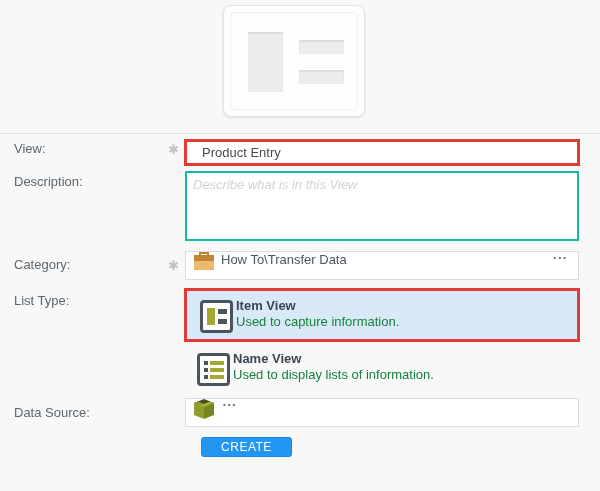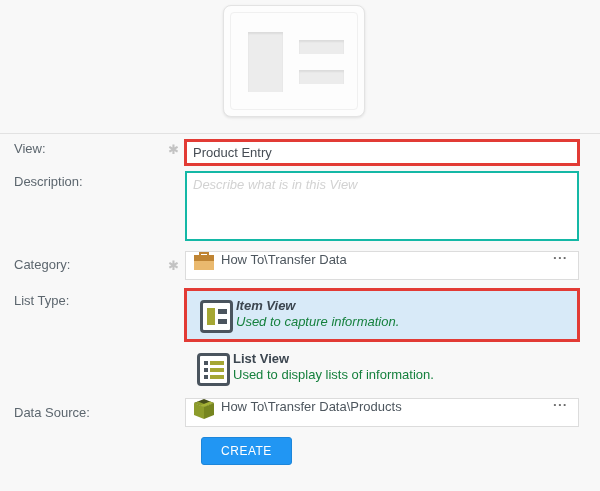--- a/index.html
+++ b/index.html
@@ -39,21 +39,21 @@
   .asterisk {
     position:absolute; left:168px; font-size:13px; color:#c3c3c3;
   }
 
   
   .red-frame { border:3px solid #e23b35 !important; }
   .name-input {
     position:absolute; left:184px; top:139px; width:396px; height:27px;
     background:#fff; border:1px solid #d9d9d9;
     font-family:"Liberation Sans", sans-serif;
-    font-size:13px; color:#454c54; padding:0 6px; outline:none;
+    font-size:13px; color:#454c54; padding:0 15px; outline:none;
   }
   .desc-area {
     position:absolute; left:185px; top:171px; width:394px; height:70px;
     background:#fff; border:2px solid #14b8a6; resize:none; outline:none;
     font-family:"Liberation Sans", sans-serif;
     font-size:13px; color:#454c54; padding:4px 6px;
   }
   .desc-area::placeholder { color:#d2d2d2; font-style:italic; opacity:1; }
 
   .picker-field {
@@ -80,21 +80,21 @@
   .folder-icon .body {
     position:absolute; left:0; top:9px; width:20px; height:9px; background:#eab96e;
   }
 
   
   .cube-icon { width:20px; height:20px; flex:0 0 20px; }
 
   
   .vt-option-selected {
     position:absolute; left:184px; top:288px; width:396px; height:54px;
-    background:#d8eaf8; cursor:pointer;font-style:italic;
+    background:#d8eaf8; cursor:pointer;
   }
   .vt-option-plain {
     position:absolute; left:184px; top:347px; width:396px; height:44px; cursor:pointer;
   }
   .vt-icon {
     position:absolute; left:13px; top:9px; width:33px; height:33px;
     border:3px solid #4a545e; border-radius:4px; background:#fff;
   }
   .vt-plain-icon { left:13px; top:6px; }
   .item-glyph-vert { position:absolute; left:4px; top:5px; width:8px; height:17px; background:#a5a733; }
@@ -108,21 +108,21 @@
     position:absolute; left:49px; top:7px; font-size:13px; font-weight:bold; color:#3c4650;
   }
   .vt-desc {
     position:absolute; left:49px; top:23px; font-size:13px; color:#15803d;
   }
   .vt-plain .vt-title { top:4px; }
   .vt-plain .vt-desc { top:20px; }
 
   
   .btn {
-    position:absolute; top:437px; height:28px; border-radius:3px;
+    position:absolute; top:437px; height:20px; border-radius:3px;
     font-family:"Liberation Sans", sans-serif;
     font-size:12px; cursor:pointer; letter-spacing:0.5px;
   }
   .btn-create {
     left:201px; width:91px; background:#2196f3; border:1px solid #1d86da; color:#fff;
   }
   .btn-discard {
     left:295px; width:90px; background:#fdfdfd; border:1px solid #d8d8d8; color:#555c63;
   }
 </style>
@@ -179,32 +179,31 @@
         </span>
       <span class="list-row" style="top:12px">
           <span class="list-dot"></span>
           <span class="list-line"></span>
         </span>
       <span class="list-row" style="top:19px">
           <span class="list-dot"></span>
           <span class="list-line"></span>
         </span>
     </span>
-    <span class="vt-title">List View</span>
+    <span class="vt-title">Name View</span>
     <span class="vt-desc">Used to display lists of information.</span>
   </div>
 
   <div class="flabel" style="top:405px">Data Source:</div>
   <div class="picker-field" style="top:398px">
     <svg class="cube-icon" viewBox="0 0 20 20">
       <polygon points="0,4 10,0 20,4 10,8" fill="#474f1a"></polygon>
       <polygon points="0,4 4,2.4 14,6.4 10,8" fill="#8d9c2b"></polygon>
       <polygon points="20,4 16,2.4 6,6.4 10,8" fill="#a5b237"></polygon>
       <polygon points="0,4 10,8 10,20 0,16" fill="#8d9c2b"></polygon>
       <polygon points="20,4 10,8 10,20 20,16" fill="#76851f"></polygon>
     </svg>
-    <span class="picker-value">How To\Transfer Data\Products</span>
     <span class="ellipsis-btn">•••</span>
   </div>
 
   <button class="btn btn-create">CREATE</button>
 
 </div>
 
 </body></html>

